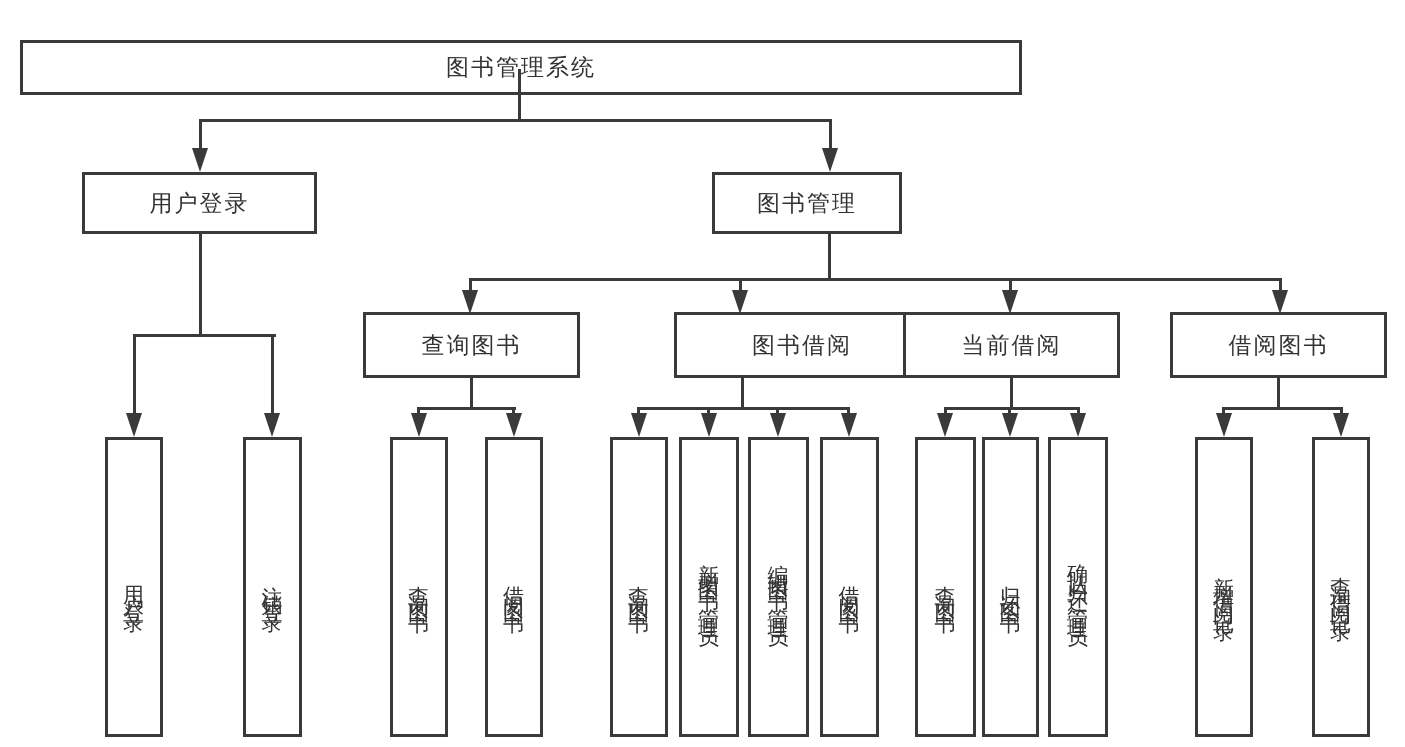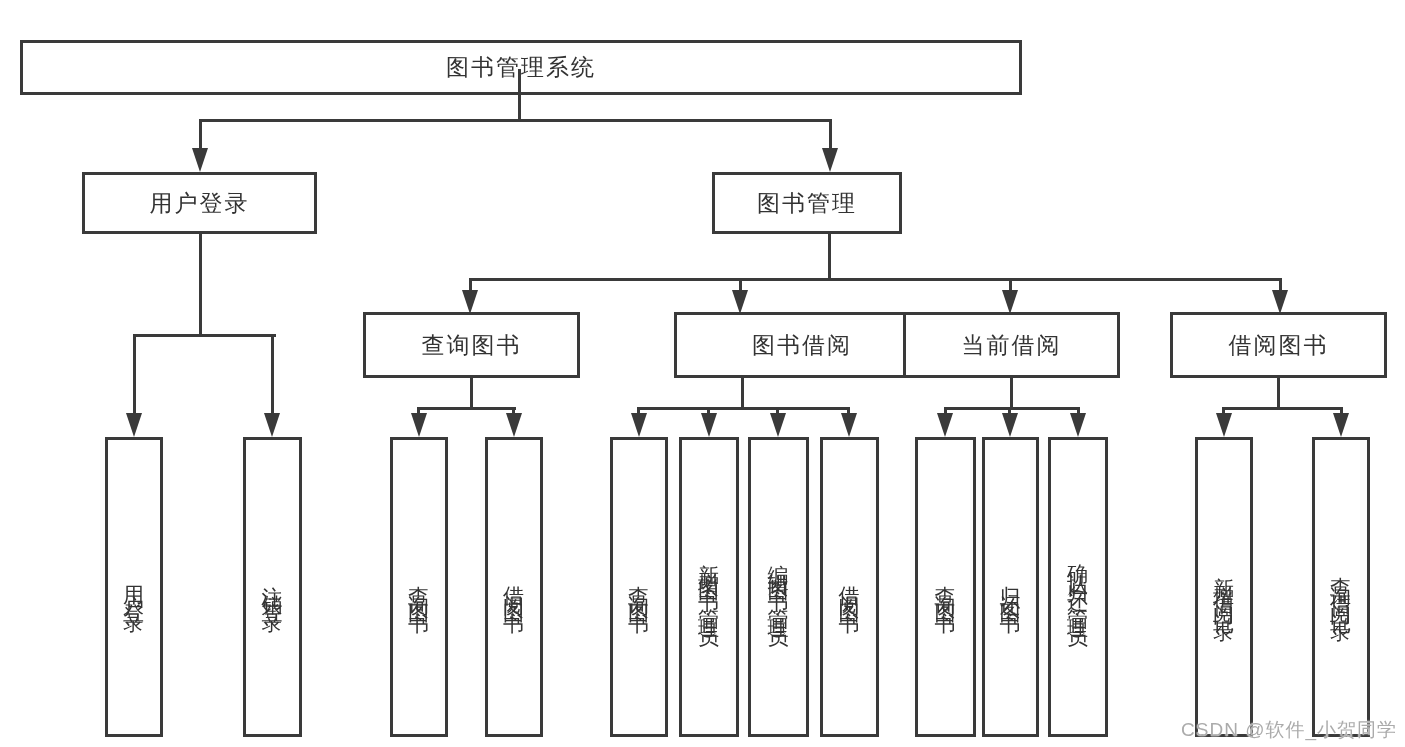--- a/index.html
+++ b/index.html
@@ -141,15 +141,14 @@
   <div class="box vbox" style="left:748px;top:437px;width:61px;height:300px;">编辑图书（管理员）</div>
   <div class="box vbox" style="left:820px;top:437px;width:59px;height:300px;">借阅图书</div>
 
   <div class="box vbox" style="left:915px;top:437px;width:61px;height:300px;">查询图书</div>
   <div class="box vbox" style="left:982px;top:437px;width:57px;height:300px;">归还图书</div>
   <div class="box vbox" style="left:1048px;top:437px;width:60px;height:300px;">确认归还（管理员）</div>
 
   <div class="box vbox" style="left:1195px;top:437px;width:58px;height:300px;">新增借阅记录</div>
   <div class="box vbox" style="left:1312px;top:437px;width:58px;height:300px;">查询借阅记录</div>
 
-  <div class="watermark">CSDN @软件_小贺同学</div>
 
 </div>
 
 </body></html>

